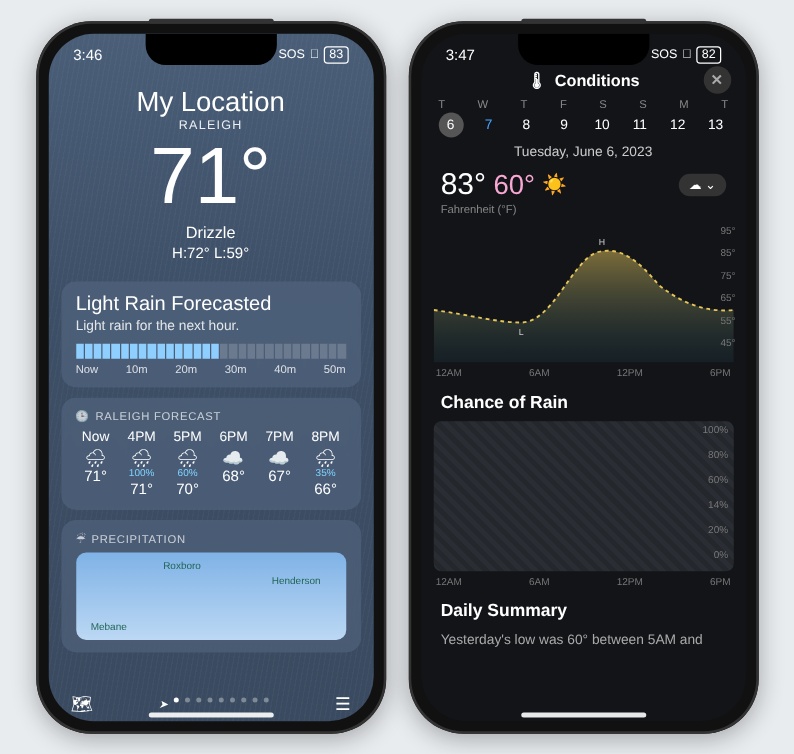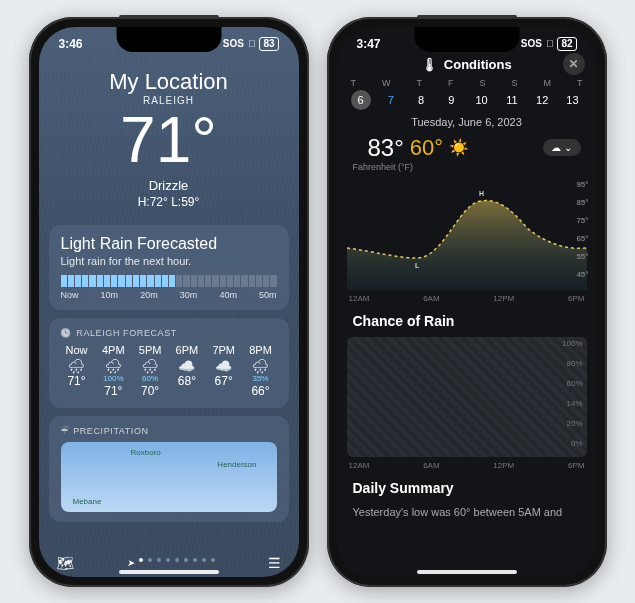--- a/index.html
+++ b/index.html
@@ -1,21 +1,21 @@
 <!DOCTYPE html>
 <html><head>
 <meta charset="utf-8">
 <style>
   * { margin:0; padding:0; box-sizing:border-box; font-family:-apple-system,Helvetica,Arial,sans-serif; }
   body { background:#e9ecef; width:635px; height:603px; display:flex; justify-content:center; align-items:center; gap:18px; }
   .phone { width:280px; height:570px; border-radius:44px; background:#111; padding:10px; position:relative; box-shadow:0 4px 20px rgba(0,0,0,.3), inset 0 0 0 2px #333; }
   .phone::before { content:""; position:absolute; top:-2px; left:90px; height:4px; width:100px; background:#333; border-radius:2px; }
   .screen { width:100%; height:100%; border-radius:36px; overflow:hidden; position:relative; color:#fff; }
   .notch { position:absolute; top:0; left:50%; transform:translateX(-50%); width:105px; height:25px; background:#000; border-radius:0 0 16px 16px; z-index:10; }
-  .status { display:flex; justify-content:space-between; padding:10px 20px 0; font-size:12px; font-weight:700; }
+  .status { display:flex; justify-content:space-between; padding:10px 20px 0; font-size:12px; font-weight:400; }
   .status .right { display:flex; gap:4px; align-items:center; font-size:10px; }
   .batt { border:1px solid #fff; border-radius:3px; padding:0 3px; font-size:10px; line-height:12px; }
 
   
   .left .screen { background:linear-gradient(#4a5e78,#3d4f66 40%,#3a4a60); }
   .rain { position:absolute; inset:0; background-image:repeating-linear-gradient(100deg,rgba(255,255,255,.08) 0 1px,transparent 1px 4px); opacity:.35; }
   .hero { text-align:center; padding:18px 0 8px; }
   .hero .loc { font-size:22px; font-weight:400; }
   .hero .city { font-size:10px; letter-spacing:1px; opacity:.9; }
   .hero .temp { font-size:64px; font-weight:200; line-height:1; margin-top:2px; }
@@ -46,26 +46,26 @@
   .right .screen { background:#121418; }
   .sheethdr { display:flex; align-items:center; justify-content:center; gap:6px; font-size:13px; font-weight:600; margin-top:6px; position:relative; }
   .closebtn { position:absolute; right:12px; width:22px; height:22px; background:#333; border-radius:11px; display:flex; align-items:center; justify-content:center; font-size:12px; color:#aaa; }
   .days { display:flex; justify-content:space-between; padding:6px 14px 2px; font-size:9px; color:#888; }
   .daysn { display:flex; justify-content:space-between; padding:0 14px; font-size:11px; }
   .daysn span { width:20px; text-align:center; line-height:20px; border-radius:10px; }
   .daysn .sel { background:#555; color:#fff; }
   .daysn .today { color:#4aa3ff; }
   .date { text-align:center; font-size:11px; color:#ccc; margin:6px 0; }
   .tmp { padding:0 16px; display:flex; align-items:center; gap:6px; }
-  .tmp .hi { font-size:24px; font-weight:500;margin-left:15px; }
-  .tmp .lo { font-size:22px; color:#eab308; }
+  .tmp .hi { font-size:24px; font-weight:500; }
+  .tmp .lo { font-size:22px; color:#f9a8d4; }
   .tmp .sun { font-size:16px; }
   .pill { margin-left:auto; background:#333; border-radius:12px; padding:3px 8px; font-size:10px; display:flex; gap:3px; align-items:center; }
   .unit { padding:0 16px; font-size:9px; color:#888; }
-  .chart { margin:8px 10px 4px; height:110px; position:relative;font-weight:bold; }
+  .chart { margin:8px 10px 4px; height:110px; position:relative; }
   .chart svg { position:absolute; inset:0; }
   .chartlbl { position:absolute; right:-2px; font-size:8px; color:#777; }
   .chartx { display:flex; justify-content:space-between; padding:0 12px; font-size:8px; color:#777; margin-top:2px; }
   .sect { padding:10px 16px 4px; font-size:14px; font-weight:600; }
   .rainchart { margin:4px 10px; height:120px; background:repeating-linear-gradient(45deg,#2a2d33 0 4px,#24272c 4px 8px); border-radius:6px; position:relative; }
   .rainchart .yl { position:absolute; right:4px; font-size:8px; color:#777; }
   .summary { padding:6px 16px; font-size:11px; color:#aaa; }
 </style>
 </head>
 <body>

